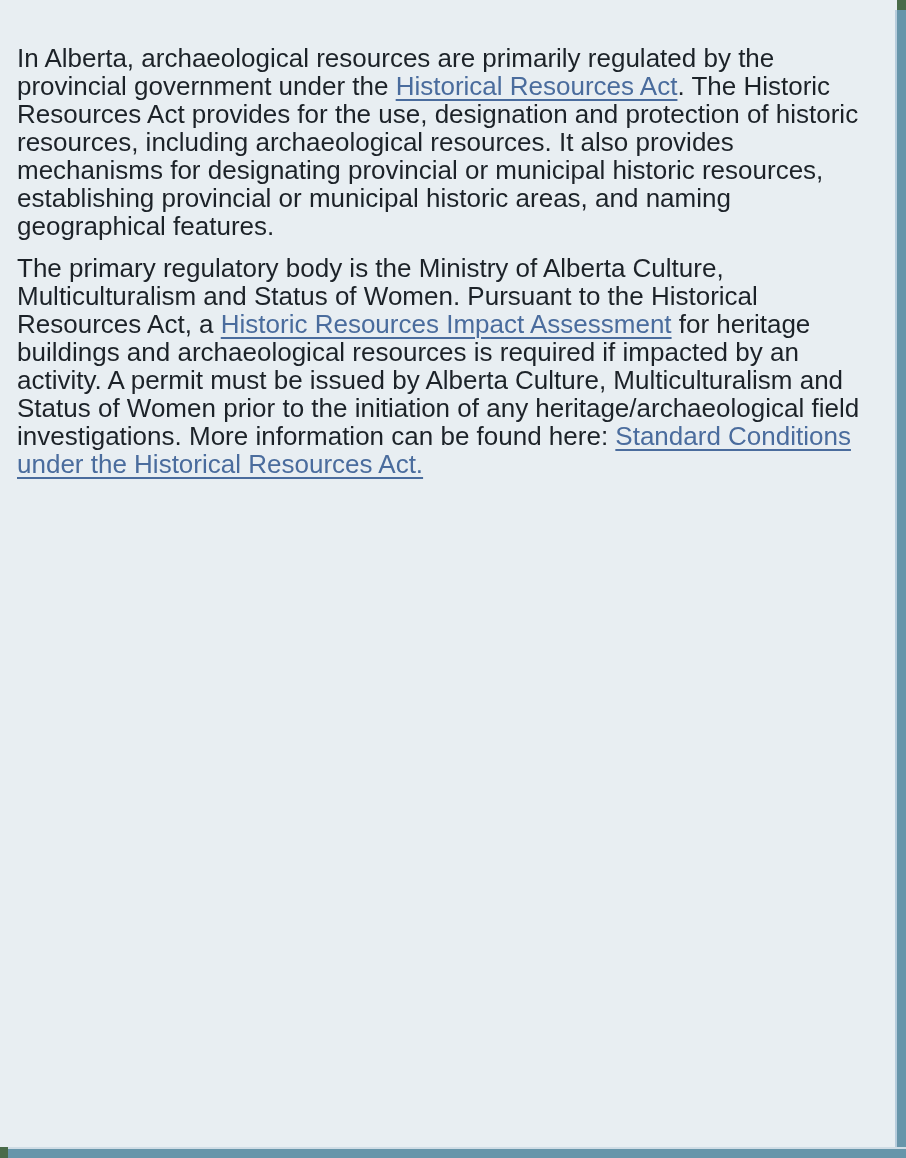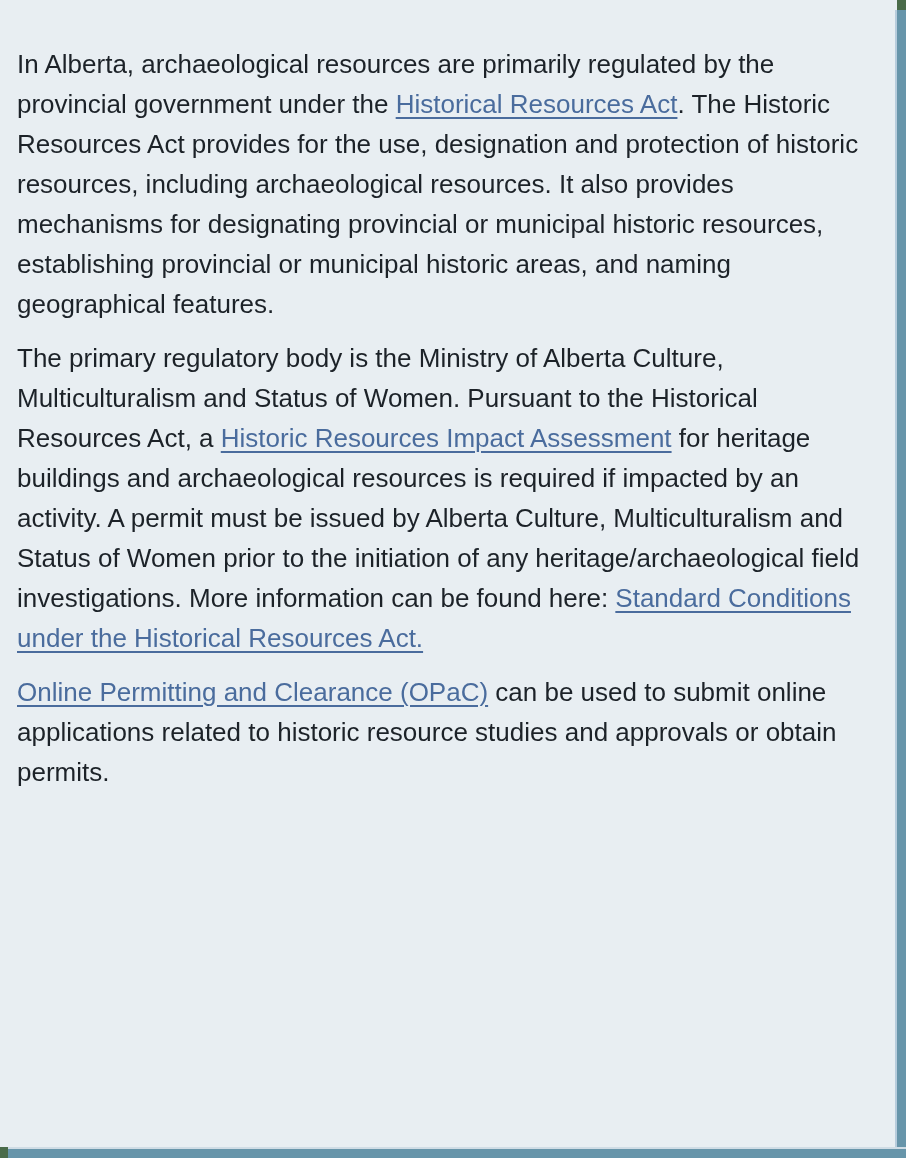--- a/index.html
+++ b/index.html
@@ -26,21 +26,21 @@
   }
   .content {
     position: absolute;
     top: 44px;
     left: 17px;
     width: 862px;
   }
   .content p {
     margin: 0 0 14px 0;
     font-size: 26px;
-    line-height: 40px;
+    line-height: 28px;
     color: var(--text);
     letter-spacing: 0px;
   }
   .content a {
     color: var(--link);
     text-decoration: underline;
     text-decoration-thickness: 2px;
     text-underline-offset: 4px;
     text-decoration-color: var(--link);
     cursor: pointer;
@@ -79,19 +79,18 @@
     height: 11px;
     background: var(--corner);
   }
 </style>
 </head>
 <body>
 
 <main class="content">
     <p><span>In Alberta, archaeological resources are primarily regulated by the provincial government under the </span><a href="#">Historical Resources Act</a><span>. The Historic Resources Act provides for the use, designation and protection of historic resources, including archaeological resources. It also provides mechanisms for designating provincial or municipal historic resources, establishing provincial or municipal historic areas, and naming geographical features.</span></p>
     <p><span>The primary regulatory body is the Ministry of Alberta Culture, Multiculturalism and Status of Women. Pursuant to the Historical Resources Act, a </span><a href="#">Historic Resources Impact Assessment</a><span> for heritage buildings and archaeological resources is required if impacted by an activity. A permit must be issued by Alberta Culture, Multiculturalism and Status of Women prior to the initiation of any heritage/archaeological field investigations. More information can be found here: </span><a href="#">Standard Conditions under the Historical Resources Act.</a></p>
-    <p><a href="#">Online Permitting and Clearance (OPaC)</a><span> can be used to submit online applications related to historic resource studies and approvals or obtain permits.</span></p>
   </main>
 
 <div class="v-scrollbar"></div>
 <div class="h-scrollbar"></div>
 <div class="corner-tr"></div>
 <div class="corner-bl"></div>
 
 </body></html>

